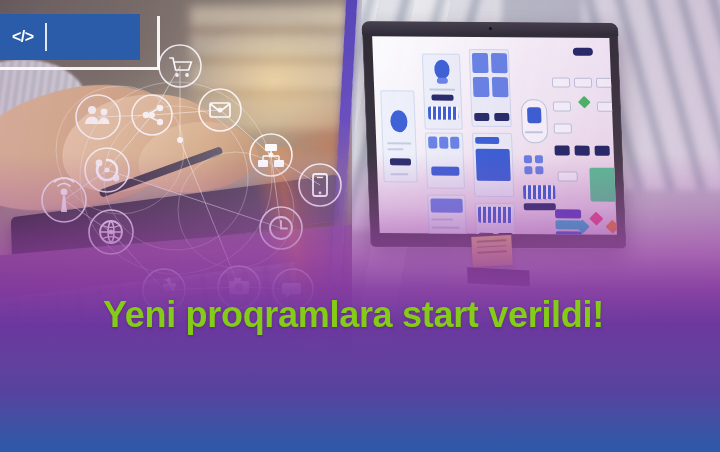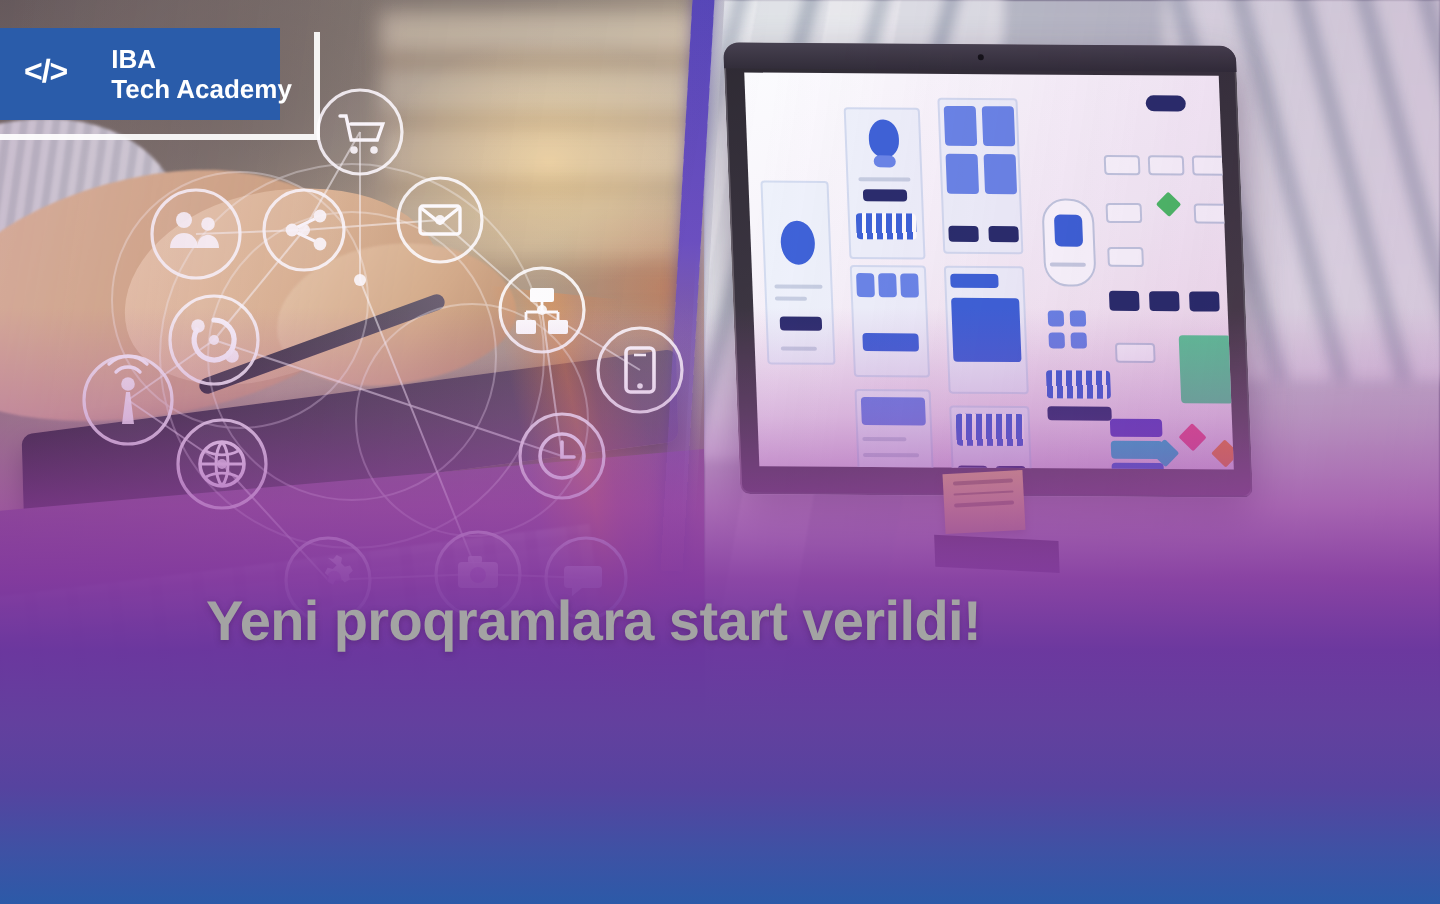--- a/index.html
+++ b/index.html
@@ -216,21 +216,21 @@
 
   
   .icons { position:absolute; left:0; top:0; width:360px; height:300px; }
   .icons svg { position:absolute; left:0; top:0; }
 
   
   .headline {
     position:absolute; left:103px; top:296px; width:560px;
   }
   .headline h1 {
-    font-size:28px; font-weight:700; color:#a3a3a3; line-height:1.06;
+    font-size:36px; font-weight:700; color:#84cc16; line-height:1.06;
     letter-spacing:-.3px; text-shadow:0 1px 3px rgba(60,20,80,.35);
   }
   .headline p {
     margin-top:7px; font-size:18.5px; font-weight:600; color:#fff;
     letter-spacing:.1px; text-shadow:0 1px 3px rgba(60,20,80,.3);
   }
 
   
   .sticky {
     position:absolute; left:472px; top:236px; width:40px; height:30px;
@@ -457,23 +457,19 @@
     </svg>
   </div>
 
   <div class="wash-side"></div>
   <div class="wash"></div>
 
   <div class="logo-frame"></div>
   <div class="logo-box">
     <span class="logo-code">&lt;/&gt;</span>
     <span class="logo-div"></span>
-    <span class="logo-text">
-      <div>IBA</div>
-      <div>Tech Academy</div>
-    </span>
   </div>
 
   <div class="headline">
     <h1>Yeni proqramlara start verildi!</h1>
   </div>
 
 </div>
 
 </body></html>

